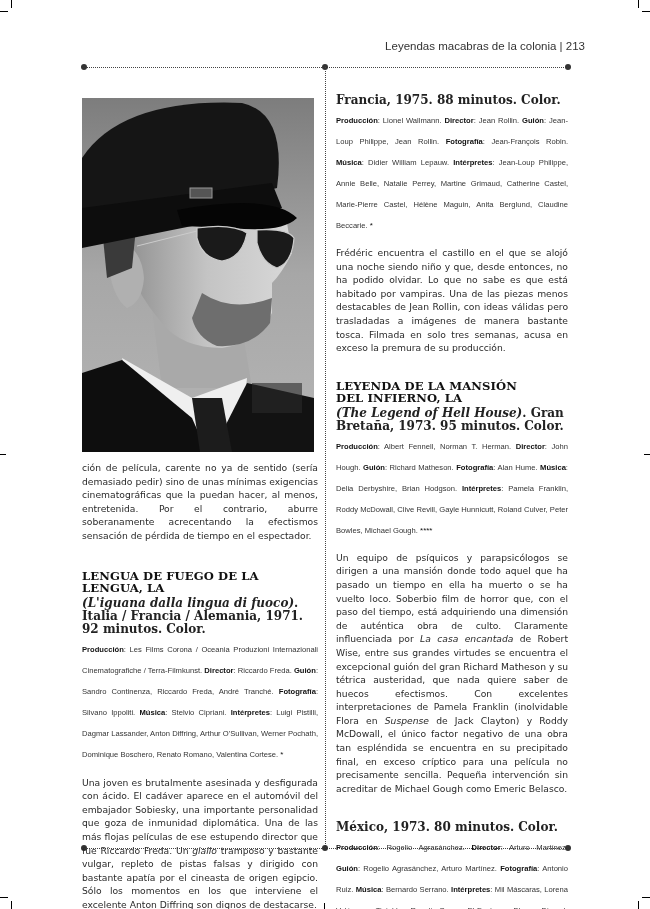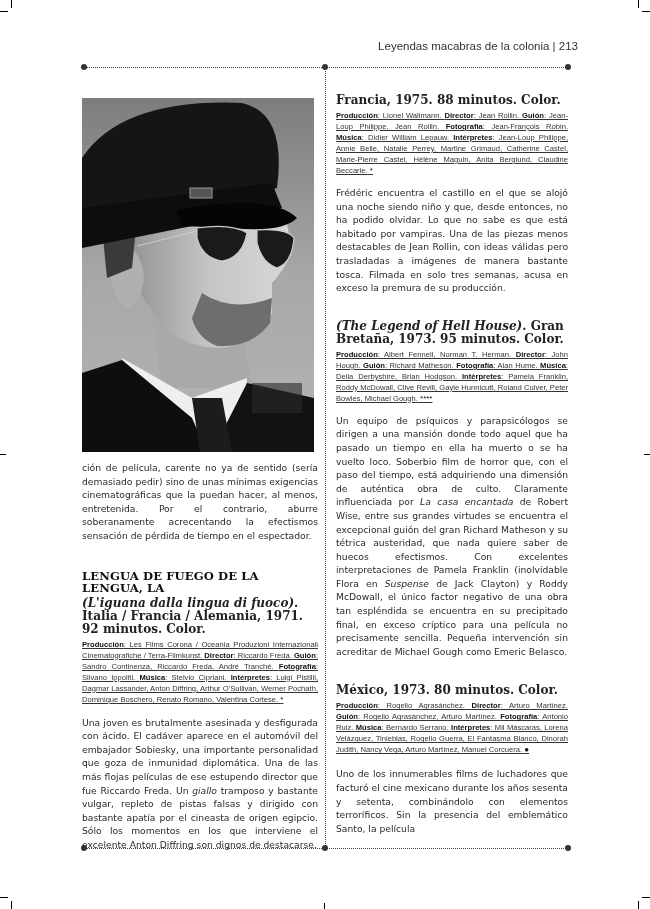--- a/index.html
+++ b/index.html
@@ -2,21 +2,21 @@
 <html><head>
 <meta charset="utf-8">
 <style>
   * { margin: 0; padding: 0; box-sizing: border-box; }
   html, body { width: 650px; height: 909px; background: #ffffff; overflow: hidden; }
   body { position: relative; font-family: "DejaVu Sans", sans-serif; color: #231f20; }
 
   .crop { position: absolute; background: #000; }
 
   .running-head {
-    position: absolute; top: 40px; right: 72px;
+    position: absolute; top: 40px; right: 65px;
     font-family: "Liberation Sans", sans-serif; font-size: 11.5px; color: #333;
     letter-spacing: 0;
   }
 
   .hrule {
     position: absolute; height: 0; border-top: 1px dotted #444;
   }
   .vrule {
     position: absolute; width: 0; border-left: 1px dotted #444;
   }
@@ -40,22 +40,22 @@
   .entry-title {
     font-family: "DejaVu Serif", serif; font-weight: bold; font-size: 11.6px;
     line-height: 12.5px; color: #111; letter-spacing: 0.1px;
   }
   .entry-meta {
     font-family: "DejaVu Serif", serif; font-weight: bold; font-size: 12px;
     line-height: 13px; color: #222; margin-top: 2px;
   }
   .entry-meta i { font-style: italic; text-align: center; }
   .credits {
-    font-family: "Liberation Sans", sans-serif; font-size: 7.6px; line-height: 11px;
-    color: #333; text-align: justify; margin-top: 3px; text-decoration: underline;
+    font-family: "Liberation Sans", sans-serif; font-size: 7.6px; line-height: 21px;
+    color: #333; text-align: justify; margin-top: 3px;
   }
   .credits b { font-weight: bold; color: #111; }
   .rating { font-size: 8px; color: #111; }
 </style>
 </head>
 <body>
 
 <div class="crop" style="left:11px;top:0;width:1px;height:8px;"></div>
 <div class="crop" style="left:0;top:11px;width:8px;height:1px;"></div>
 <div class="crop" style="left:638px;top:0;width:1px;height:8px;"></div>
@@ -153,20 +153,24 @@
   <div>
     <div class="entry-meta">Francia, 1975. 88 minutos. Color.</div>
     <p class="credits">
       <b>Producción</b><span>: Lionel Wallmann. </span><b>Director</b><span>: Jean Rollin. </span><b>Guión</b><span>: Jean-Loup Philippe, Jean Rollin. </span><b>Fotografía</b><span>: Jean-François Robin. </span><b>Música</b><span>: Didier William Lepauw. </span><b>Intérpretes</b><span>: Jean-Loup Philippe, Annie Belle, Natalie Perrey, Martine Grimaud, Catherine Castel, Marie-Pierre Castel, Hélène Maguin, Anita Berglund, Claudine Beccarie.</span>
       <span class="rating">*</span>
     </p>
     <p class="body-text" style="margin-top:10px;">Frédéric encuentra el castillo en el que se alojó una noche siendo niño y que, desde entonces, no ha podido olvidar. Lo que no sabe es que está habitado por vampiras. Una de las piezas menos destacables de Jean Rollin, con ideas válidas pero trasladadas a imágenes de manera bastante tosca. Filmada en solo tres semanas, acusa en exceso la premura de su producción.</p>
   </div>
 
   <div style="margin-top:25px;">
+    <div class="entry-title">
+      <div>LEYENDA DE LA MANSIÓN</div>
+      <div>DEL INFIERNO, LA</div>
+    </div>
     <div class="entry-meta"><i>(The Legend of Hell House)</i><span>. Gran Bretaña, 1973. 95 minutos. Color.</span></div>
     <p class="credits">
       <b>Producción</b><span>: Albert Fennell, Norman T. Herman. </span><b>Director</b><span>: John Hough. </span><b>Guión</b><span>: Richard Matheson. </span><b>Fotografía</b><span>: Alan Hume. </span><b>Música</b><span>: Delia Derbyshire, Brian Hodgson. </span><b>Intérpretes</b><span>: Pamela Franklin, Roddy McDowall, Clive Revill, Gayle Hunnicutt, Roland Culver, Peter Bowles, Michael Gough.</span>
       <span class="rating">****</span>
     </p>
     <p class="body-text" style="margin-top:10px;"><span>Un equipo de psíquicos y parapsicólogos se dirigen a una mansión donde todo aquel que ha pasado un tiempo en ella ha muerto o se ha vuelto loco. Soberbio film de horror que, con el paso del tiempo, está adquiriendo una dimensión de auténtica obra de culto. Claramente influenciada por </span><i>La casa encantada</i><span> de Robert Wise, entre sus grandes virtudes se encuentra el excepcional guión del gran Richard Matheson y su tétrica austeridad, que nada quiere saber de huecos efectismos. Con excelentes interpretaciones de Pamela Franklin (inolvidable Flora en </span><i>Suspense</i><span> de Jack Clayton) y Roddy McDowall, el único factor negativo de una obra tan espléndida se encuentra en su precipitado final, en exceso críptico para una película no precisamente sencilla. Pequeña intervención sin acreditar de Michael Gough como Emeric Belasco.</span></p>
   </div>
 
   <div style="margin-top:26px;">
     <div class="entry-meta">México, 1973. 80 minutos. Color.</div>

